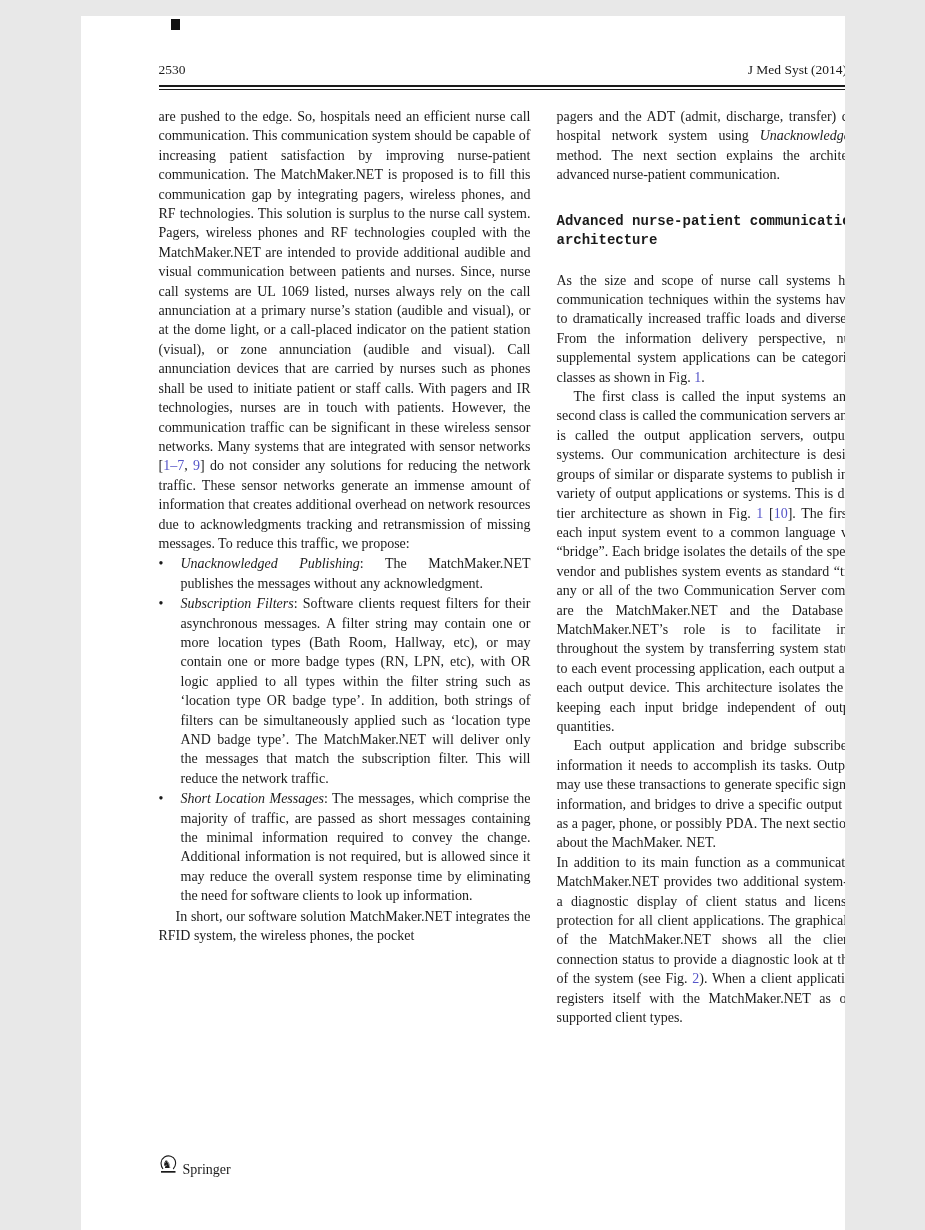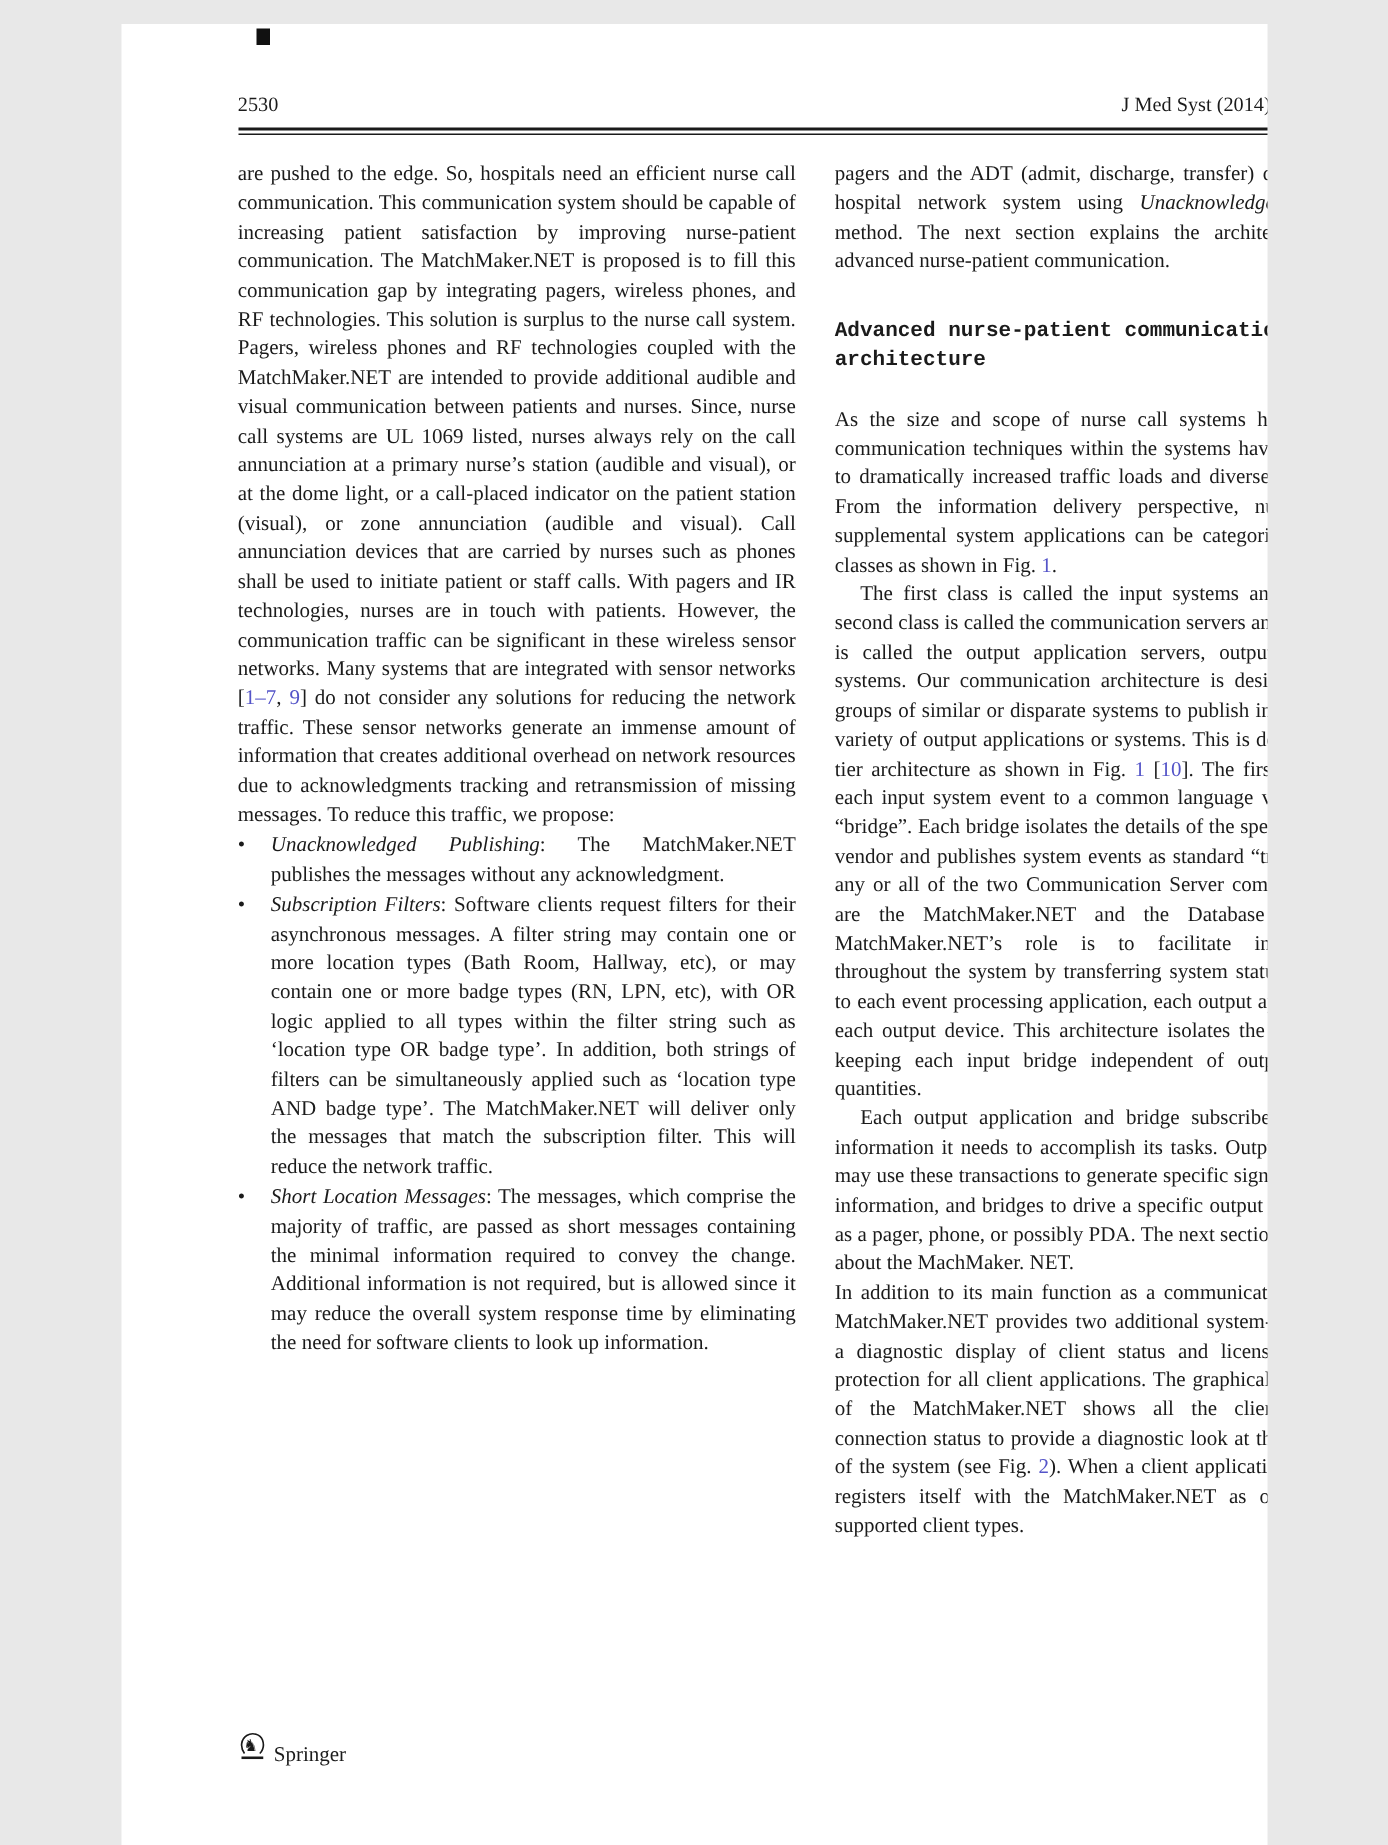--- a/index.html
+++ b/index.html
@@ -51,20 +51,21 @@
             <div class="bullet-body para"><span class="it">Unacknowledged Publishing</span><span>: The MatchMaker.NET publishes the messages without any acknowledgment.</span></div>
           </div>
           <div class="bullet-item">
             <span class="bullet-marker">•</span>
             <div class="bullet-body para"><span class="it">Subscription Filters</span><span>: Software clients request filters for their asynchronous messages. A filter string may contain one or more location types (Bath Room, Hallway, etc), or may contain one or more badge types (RN, LPN, etc), with OR logic applied to all types within the filter string such as ‘location type OR badge type’. In addition, both strings of filters can be simultaneously applied such as ‘location type AND badge type’. The MatchMaker.NET will deliver only the messages that match the subscription filter. This will reduce the network traffic.</span></div>
           </div>
           <div class="bullet-item">
             <span class="bullet-marker">•</span>
             <div class="bullet-body para"><span class="it">Short Location Messages</span><span>: The messages, which comprise the majority of traffic, are passed as short messages containing the minimal information required to convey the change. Additional information is not required, but is allowed since it may reduce the overall system response time by eliminating the need for software clients to look up information.</span></div>
           </div>
+          <p class="para indent"><span>In short, our software solution MatchMaker.NET integrates the RFID system, the wireless phones, the pocket</span></p>
         </div>
       <div class="col">
           <p class="para"><span>pagers and the ADT (admit, discharge, transfer) device into the hospital network system using </span><span class="it">Unacknowledged Publishing</span><span> method. The next section explains the architecture for the advanced nurse-patient communication.</span></p>
           <h2 class="heading">Advanced nurse-patient communication architecture</h2>
           <p class="para"><span>As the size and scope of nurse call systems has grown, the communication techniques within the systems have had to adapt to dramatically increased traffic loads and diverse requirements. From the information delivery perspective, nurse call and supplemental system applications can be categorized into three classes as shown in Fig. </span><a class="cite" style="color: rgb(84, 84, 200);">1</a><span>.</span></p>
           <p class="para indent"><span>The first class is called the input systems and bridges, the second class is called the communication servers and the last class is called the output application servers, output bridges and systems. Our communication architecture is designed to allow groups of similar or disparate systems to publish information to a variety of output applications or systems. This is done in a multi-tier architecture as shown in Fig. </span><a class="cite" style="color: rgb(84, 84, 200);">1</a><span> [</span><a class="cite" style="color: rgb(84, 84, 200);">10</a><span>]. The first tier converts each input system event to a common language via means of a “bridge”. Each bridge isolates the details of the specific system or vendor and publishes system events as standard “transactions” to any or all of the two Communication Server components which are the MatchMaker.NET and the Database Server. The MatchMaker.NET’s role is to facilitate inter-application throughout the system by transferring system status and activity to each event processing application, each output application, and each output device. This architecture isolates the input bridges, keeping each input bridge independent of output types and quantities.</span></p>
           <p class="para indent"><span>Each output application and bridge subscribes to only the information it needs to accomplish its tasks. Output applications may use these transactions to generate specific signals or views of information, and bridges to drive a specific output or device such as a pager, phone, or possibly PDA. The next section starts talking about the MachMaker. NET.</span></p>
           <p class="para"><span>In addition to its main function as a communication server, the MatchMaker.NET provides two additional system-wide features: a diagnostic display of client status and licensing and copy protection for all client applications. The graphical user interface of the MatchMaker.NET shows all the clients and their connection status to provide a diagnostic look at the current state of the system (see Fig. </span><a class="cite" style="color: rgb(84, 84, 200);">2</a><span>). When a client application launches, it registers itself with the MatchMaker.NET as one of several supported client types.</span></p>
         </div>
     </div>

